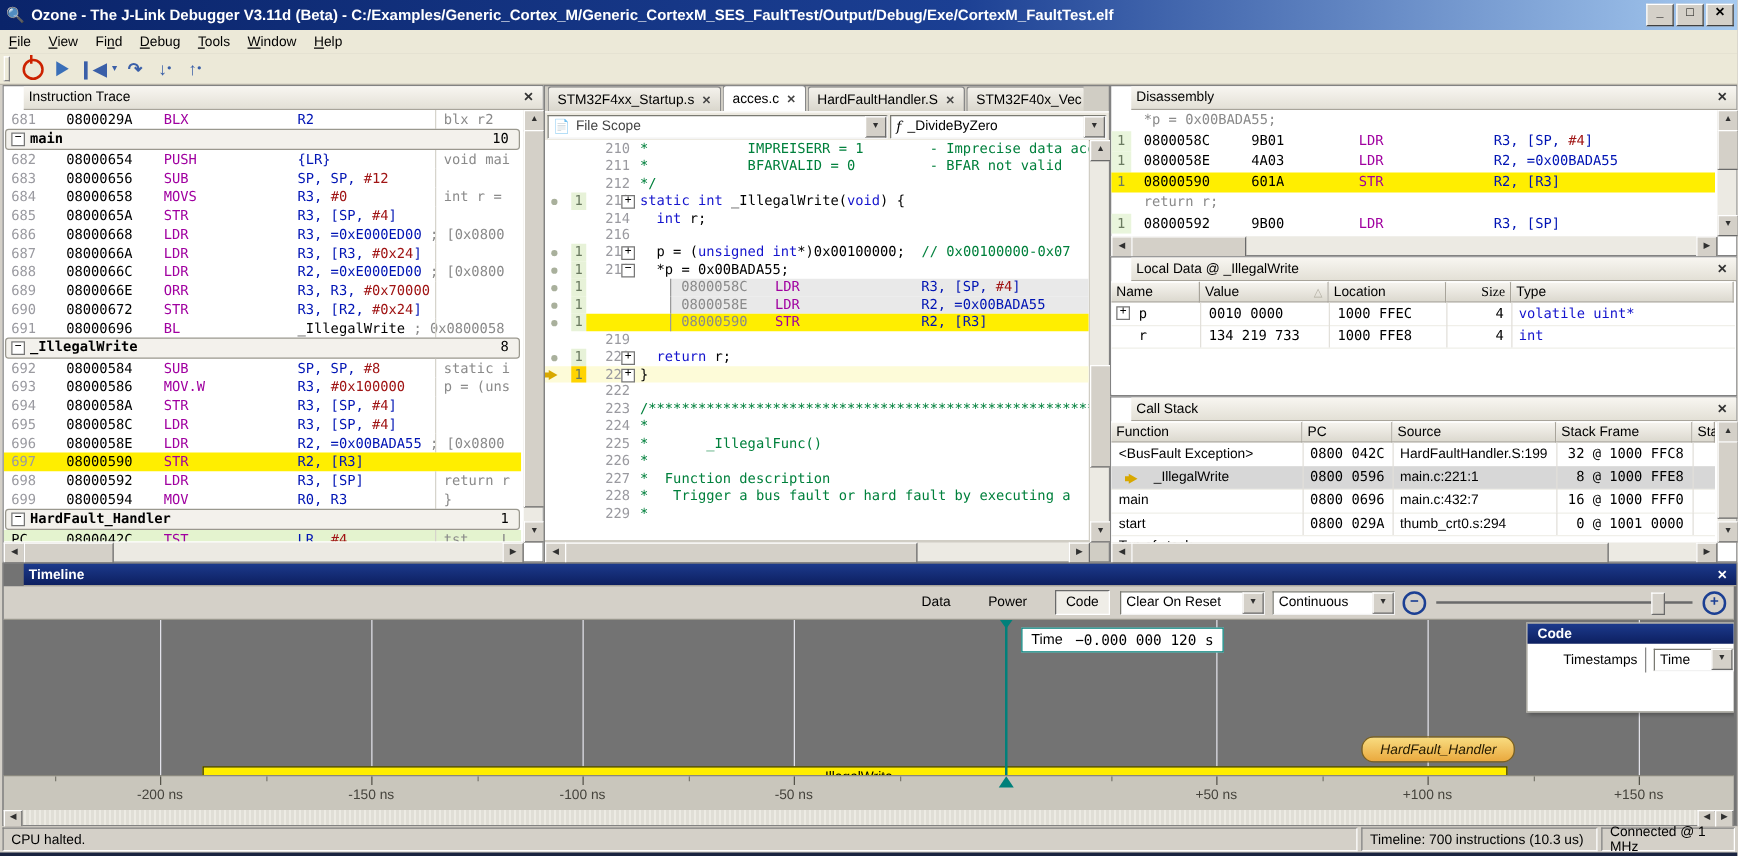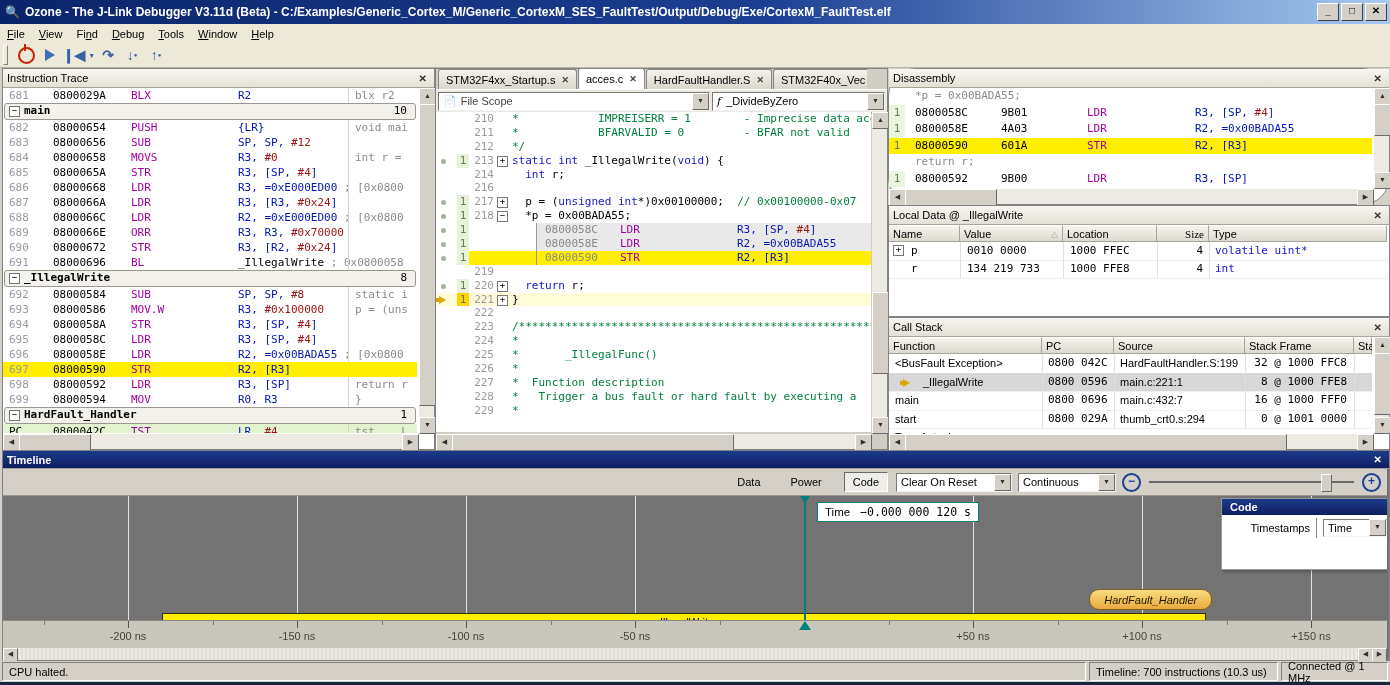--- a/index.html
+++ b/index.html
@@ -10,21 +10,21 @@
   
   .titlebar{left:0;top:0;width:1390px;height:24px;background:linear-gradient(90deg,#0a246a 0%,#1b3f93 55%,#a6caf0 100%);color:#fff;font-weight:bold;font-size:12px;display:flex;align-items:center;}
   .winbtn{width:20px;height:16px;margin-left:2px;background:#d4d0c8;border:1px solid;border-color:#fff #404040 #404040 #fff;font-size:10px;line-height:14px;text-align:center;color:#000;font-weight:bold;}
   .menubar{left:0;top:24px;width:1390px;height:19px;background:#ece9d8;border-bottom:1px solid #c8c4b8;display:flex;align-items:center;}
   .menu-item{padding:2px 7px;}
   .toolbar{left:0;top:43px;width:1390px;height:24px;background:#ece9d8;border-bottom:1px solid #b8b4a8;display:flex;align-items:center;}
   .tb-handle{width:3px;height:18px;border:1px solid;border-color:#fff #808080 #808080 #fff;margin:0 6px 0 3px;}
   .tb-ic{width:24px;height:20px;display:flex;align-items:center;justify-content:center;font-size:14px;color:#3a5fa8;font-weight:bold;}
   
   .panel{position:absolute;background:#fff;border:1px solid #828282;}
-  .ptitle{height:18px;background:linear-gradient(#f8f6f1,#e3e0d6);border-bottom:1px solid #a8a49a;display:flex;align-items:center;padding:0 4px;color:#000;}
+  .ptitle{height:18px;background:linear-gradient(#f8f6f1,#e3e0d6);border-bottom:1px solid #a8a49a;display:flex;align-items:center;padding:0 4px;color:#000;margin-left:16px;}
   .ptitle .x{margin-left:auto;font-size:10px;font-weight:bold;color:#333;padding:0 3px;}
   
   .sb{position:absolute;background:#eceae3;}
   .sbtn{position:absolute;width:15px;height:15px;background:#d4d0c8;border:1px solid;border-color:#fff #6a6a6a #6a6a6a #fff;font-size:7px;color:#303030;text-align:center;line-height:13px;}
   .sthumb{position:absolute;background:#d4d0c8;border:1px solid;border-color:#fff #6a6a6a #6a6a6a #fff;}
   
   .c-kw{color:#1414cd;} .c-cm{color:#00803c;} .c-pl{color:#000;} .c-gr{color:#8a8a8a;}
   .c-mn{color:#a000a0;} .c-rg{color:#0014b4;} .c-im{color:#a01414;} 
   .lnum{color:#9a9aa0;}
   .hl-y{background:#ffee00;}
@@ -36,21 +36,21 @@
   .colsep{position:absolute;top:0;bottom:0;border-left:1px solid #d6d4cc;}
   
   .tab{height:19px;display:flex;align-items:center;padding:0 7px;border:1px solid #888;border-bottom:none;border-radius:3px 3px 0 0;background:linear-gradient(#f4f2ec,#d9d6cc);margin-right:1px;font-size:11px;}
   .tab.active{background:#fff;height:20px;}
   .tab .x{margin-left:6px;font-size:9px;font-weight:bold;color:#444;}
   .combo{background:#fff;border:1px solid;border-color:#7a7a72 #f2f2f2 #f2f2f2 #7a7a72;height:17px;display:flex;align-items:center;padding-left:4px;}
   .combo .dd{margin-left:auto;width:15px;height:15px;background:#d4d0c8;border:1px solid;border-color:#fff #6a6a6a #6a6a6a #fff;font-size:7px;text-align:center;line-height:13px;color:#303030;}
   .srow{position:relative;height:13.9px;line-height:13.9px;white-space:pre;}
   .dotc{position:absolute;left:5px;top:5px;width:5px;height:5px;border-radius:50%;background:#a9b09c;}
   .cntc{position:absolute;left:21px;width:12px;text-align:center;color:#6a7a60;height:100%;}
-  .numc{position:absolute;left:34px;width:24px;text-align:right;color:#9a9aa0;}
+  .numc{position:absolute;left:44px;width:24px;text-align:right;color:#9a9aa0;}
   .yarrow{position:absolute;left:3px;top:3px;width:0;height:0;border-left:7px solid #d8a800;border-top:4px solid transparent;border-bottom:4px solid transparent;}
   .yarrow:before{content:"";position:absolute;left:-10px;top:-2px;width:4px;height:4px;background:#d8a800;}
   
   .th{background:linear-gradient(#f6f4ef,#dcd9cf);border-right:1px solid #a8a49a;border-bottom:1px solid #a8a49a;display:flex;align-items:center;padding:0 4px;position:absolute;height:17px;box-sizing:border-box;border-top:1px solid #fff;}
   .cellsep{position:absolute;top:0;bottom:0;border-left:1px solid #e2e0da;}
   
   .navy{background:linear-gradient(#1c3a8c,#0d1f60);color:#fff;font-weight:bold;}
   .tl-btn{height:18px;padding:0 8px;display:flex;align-items:center;}
   .tl-btn.pressed{background:#efede7;border:1px solid;border-color:#6a6a6a #fff #fff #6a6a6a;}
   .circ{width:15px;height:15px;border-radius:50%;border:2px solid #1b3f93;color:#1b3f93;font-weight:bold;font-size:12px;line-height:12px;text-align:center;}
@@ -207,21 +207,21 @@
     <span class="sthumb" style="left:0;top:180px;width:15px;height:80px;"></span>
     <span class="sbtn" style="bottom:0;left:0;">▼</span>
   </div>
   <div class="sb" style="left:0;bottom:0;height:15px;right:15px;">
     <span class="sbtn" style="left:0;top:0;">◀</span>
     <span class="sthumb" style="left:16px;top:0;height:15px;width:280px;"></span>
     <span class="sbtn" style="right:0;top:0;">▶</span>
   </div>
 </div>
 
-<div class="panel" style="left:888px;top:68px;width:500px;height:135px;border-radius:28px;">
+<div class="panel" style="left:888px;top:68px;width:500px;height:135px;">
   <div class="ptitle">
     <span>Disassembly</span>
     <span class="x">✕</span>
   </div>
   <div class="abs mono" id="disasm-body" style="left:0;top:19px;width:483px;height:99px;overflow:hidden;">
       <div class="trow" style="height: 16.5px; line-height: 16.5px;"><span class="c-gr" style="position: absolute; left: 26px;">*p = 0x00BADA55;</span></div>
       <div class="trow" style="height: 16.5px; line-height: 16.5px;"><span style="position: absolute; left: 0px; width: 16px; text-align: center; color: rgb(106, 122, 96); height: 100%; background: rgb(233, 245, 220);">1</span><span class="c-pl" style="position: absolute; left: 26px;">0800058C</span><span class="c-pl" style="position: absolute; left: 112px;">9B01</span><span class="c-mn" style="position: absolute; left: 198px;">LDR</span><span style="position: absolute; left: 306px;"><span class="c-rg">R3, [SP, </span><span class="c-im">#4</span><span class="c-rg">]</span></span></div>
       <div class="trow" style="height: 16.5px; line-height: 16.5px;"><span style="position: absolute; left: 0px; width: 16px; text-align: center; color: rgb(106, 122, 96); height: 100%; background: rgb(233, 245, 220);">1</span><span class="c-pl" style="position: absolute; left: 26px;">0800058E</span><span class="c-pl" style="position: absolute; left: 112px;">4A03</span><span class="c-mn" style="position: absolute; left: 198px;">LDR</span><span style="position: absolute; left: 306px;"><span class="c-rg">R2, =0x00BADA55</span></span></div>
       <div class="trow hl-y" style="height: 16.5px; line-height: 16.5px;"><span style="position: absolute; left: 0px; width: 16px; text-align: center; color: rgb(106, 122, 96); height: 100%;">1</span><span class="c-pl" style="position: absolute; left: 26px;">08000590</span><span class="c-pl" style="position: absolute; left: 112px;">601A</span><span class="c-mn" style="position: absolute; left: 198px;">STR</span><span style="position: absolute; left: 306px;"><span class="c-rg">R2, [R3]</span></span></div>
       <div class="trow" style="height: 16.5px; line-height: 16.5px;"><span class="c-gr" style="position: absolute; left: 26px;">return r;</span></div>

